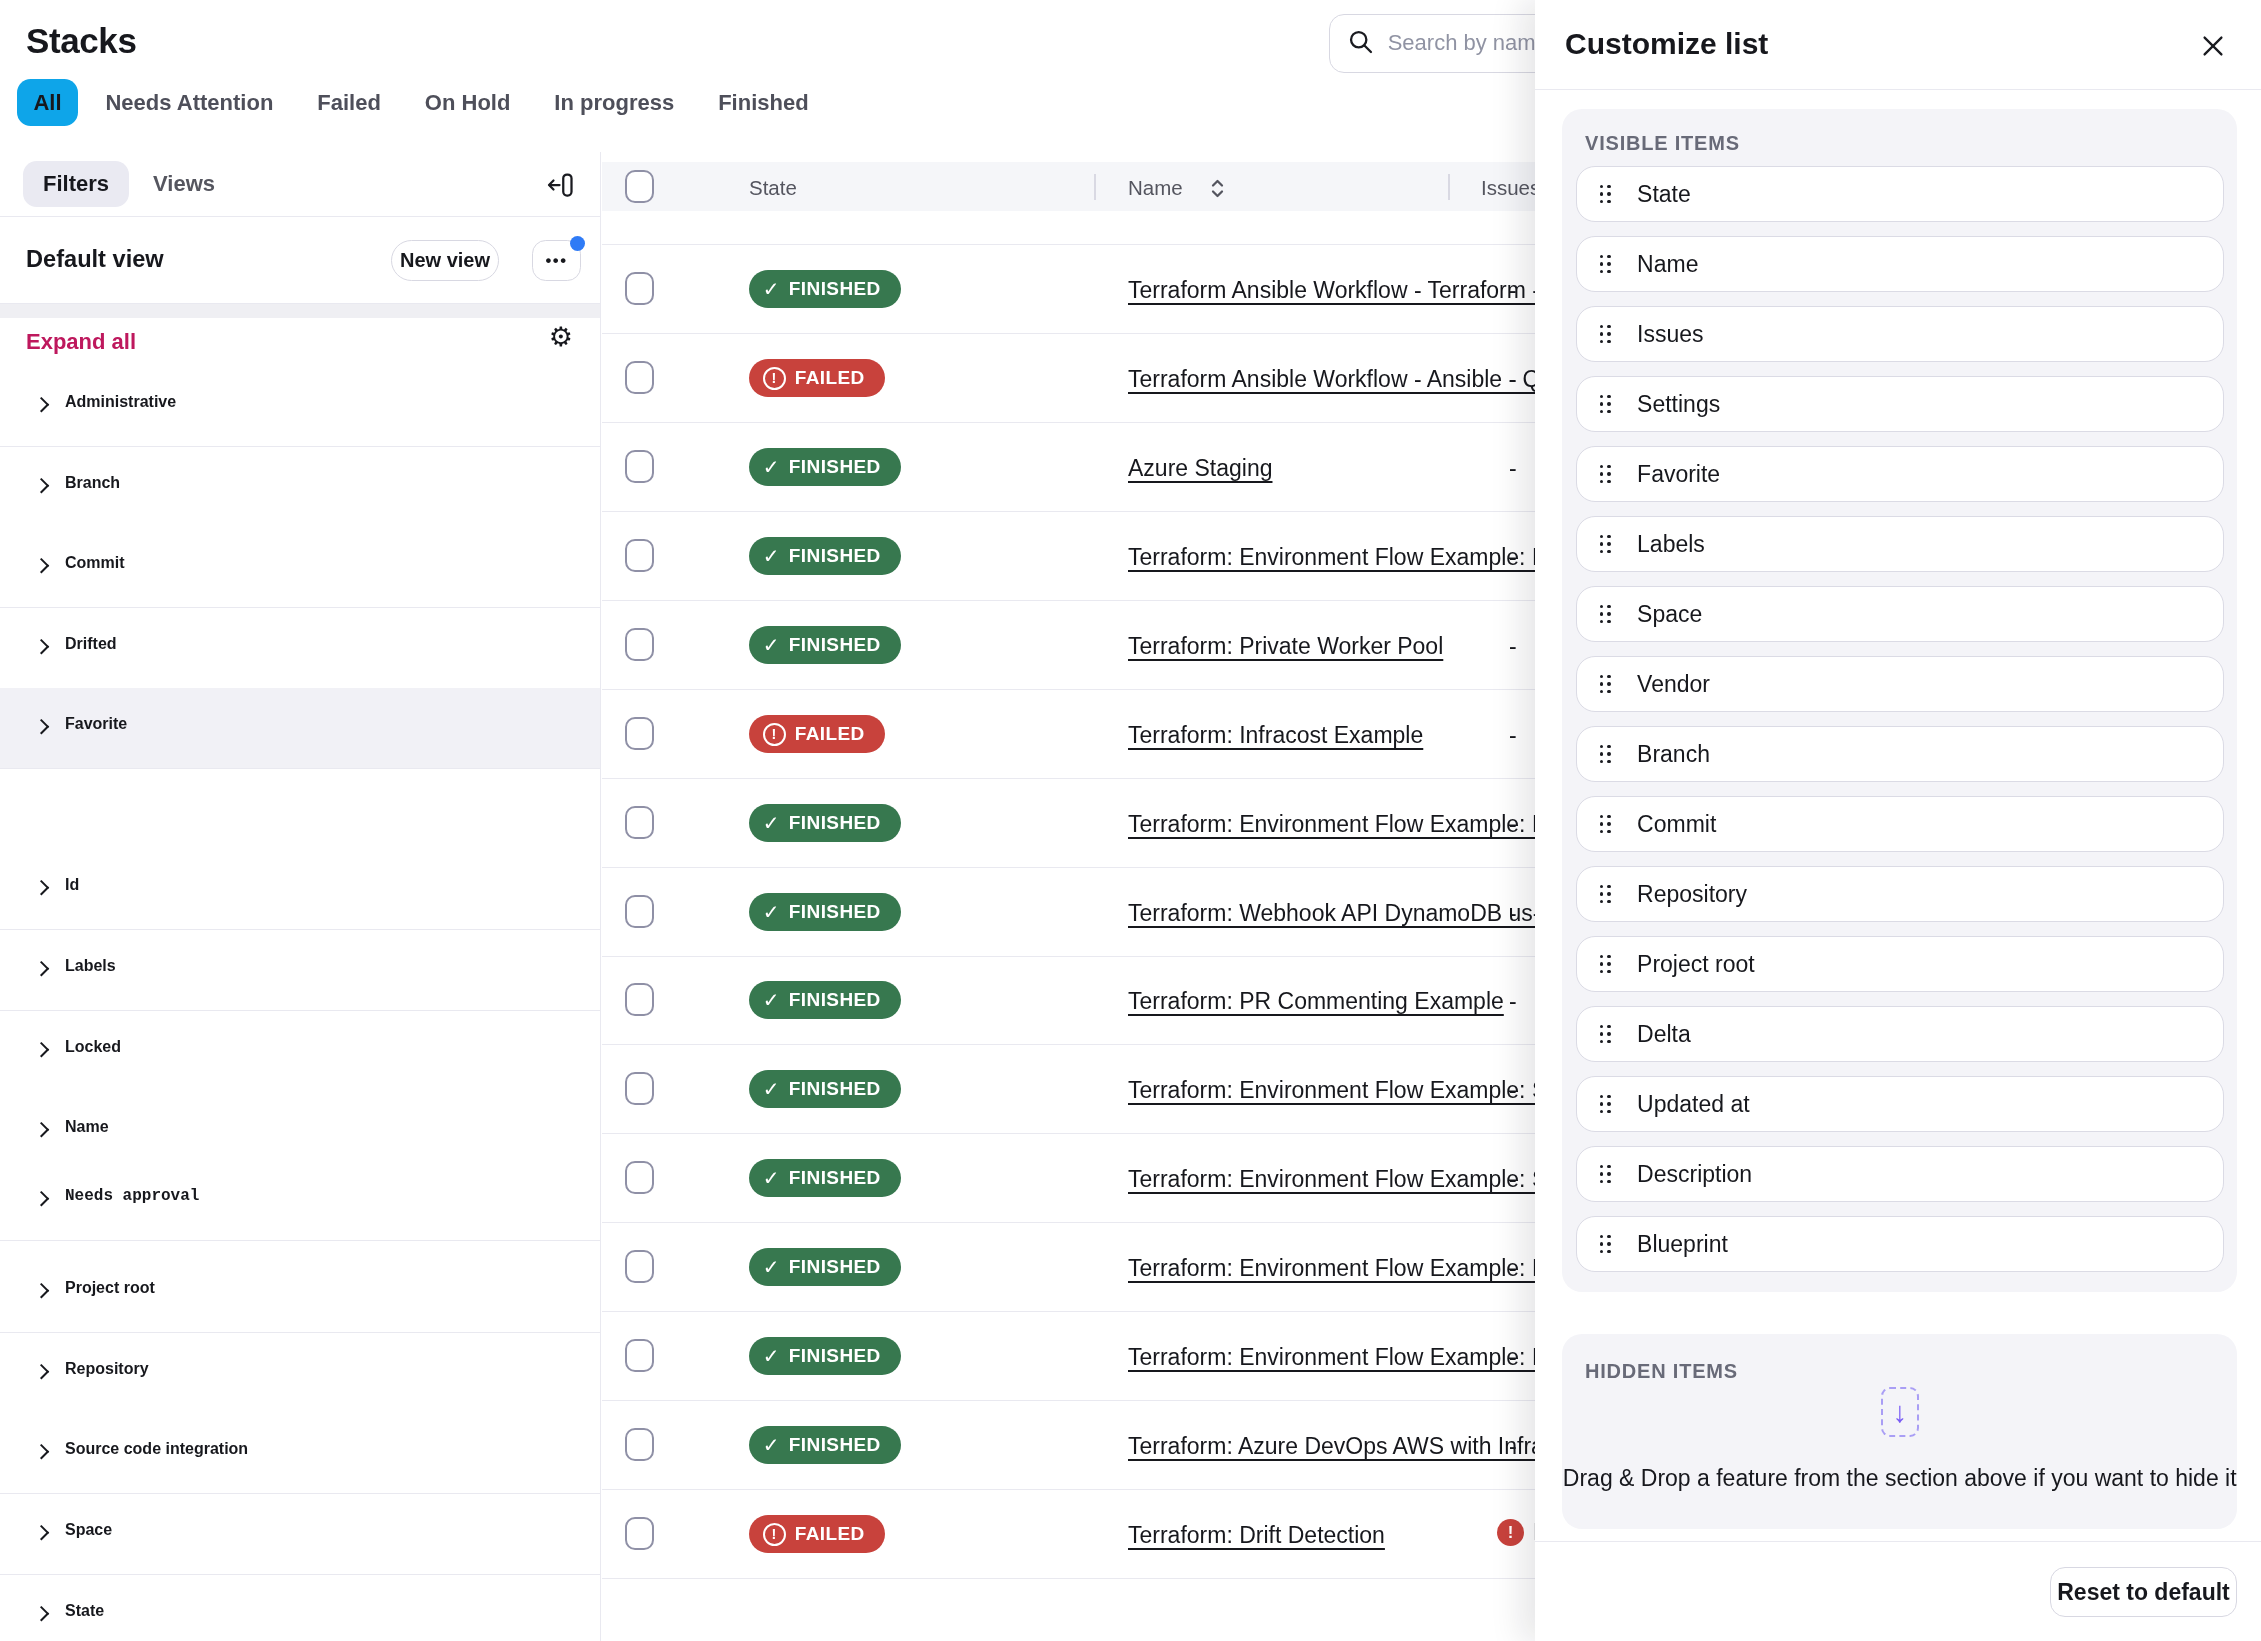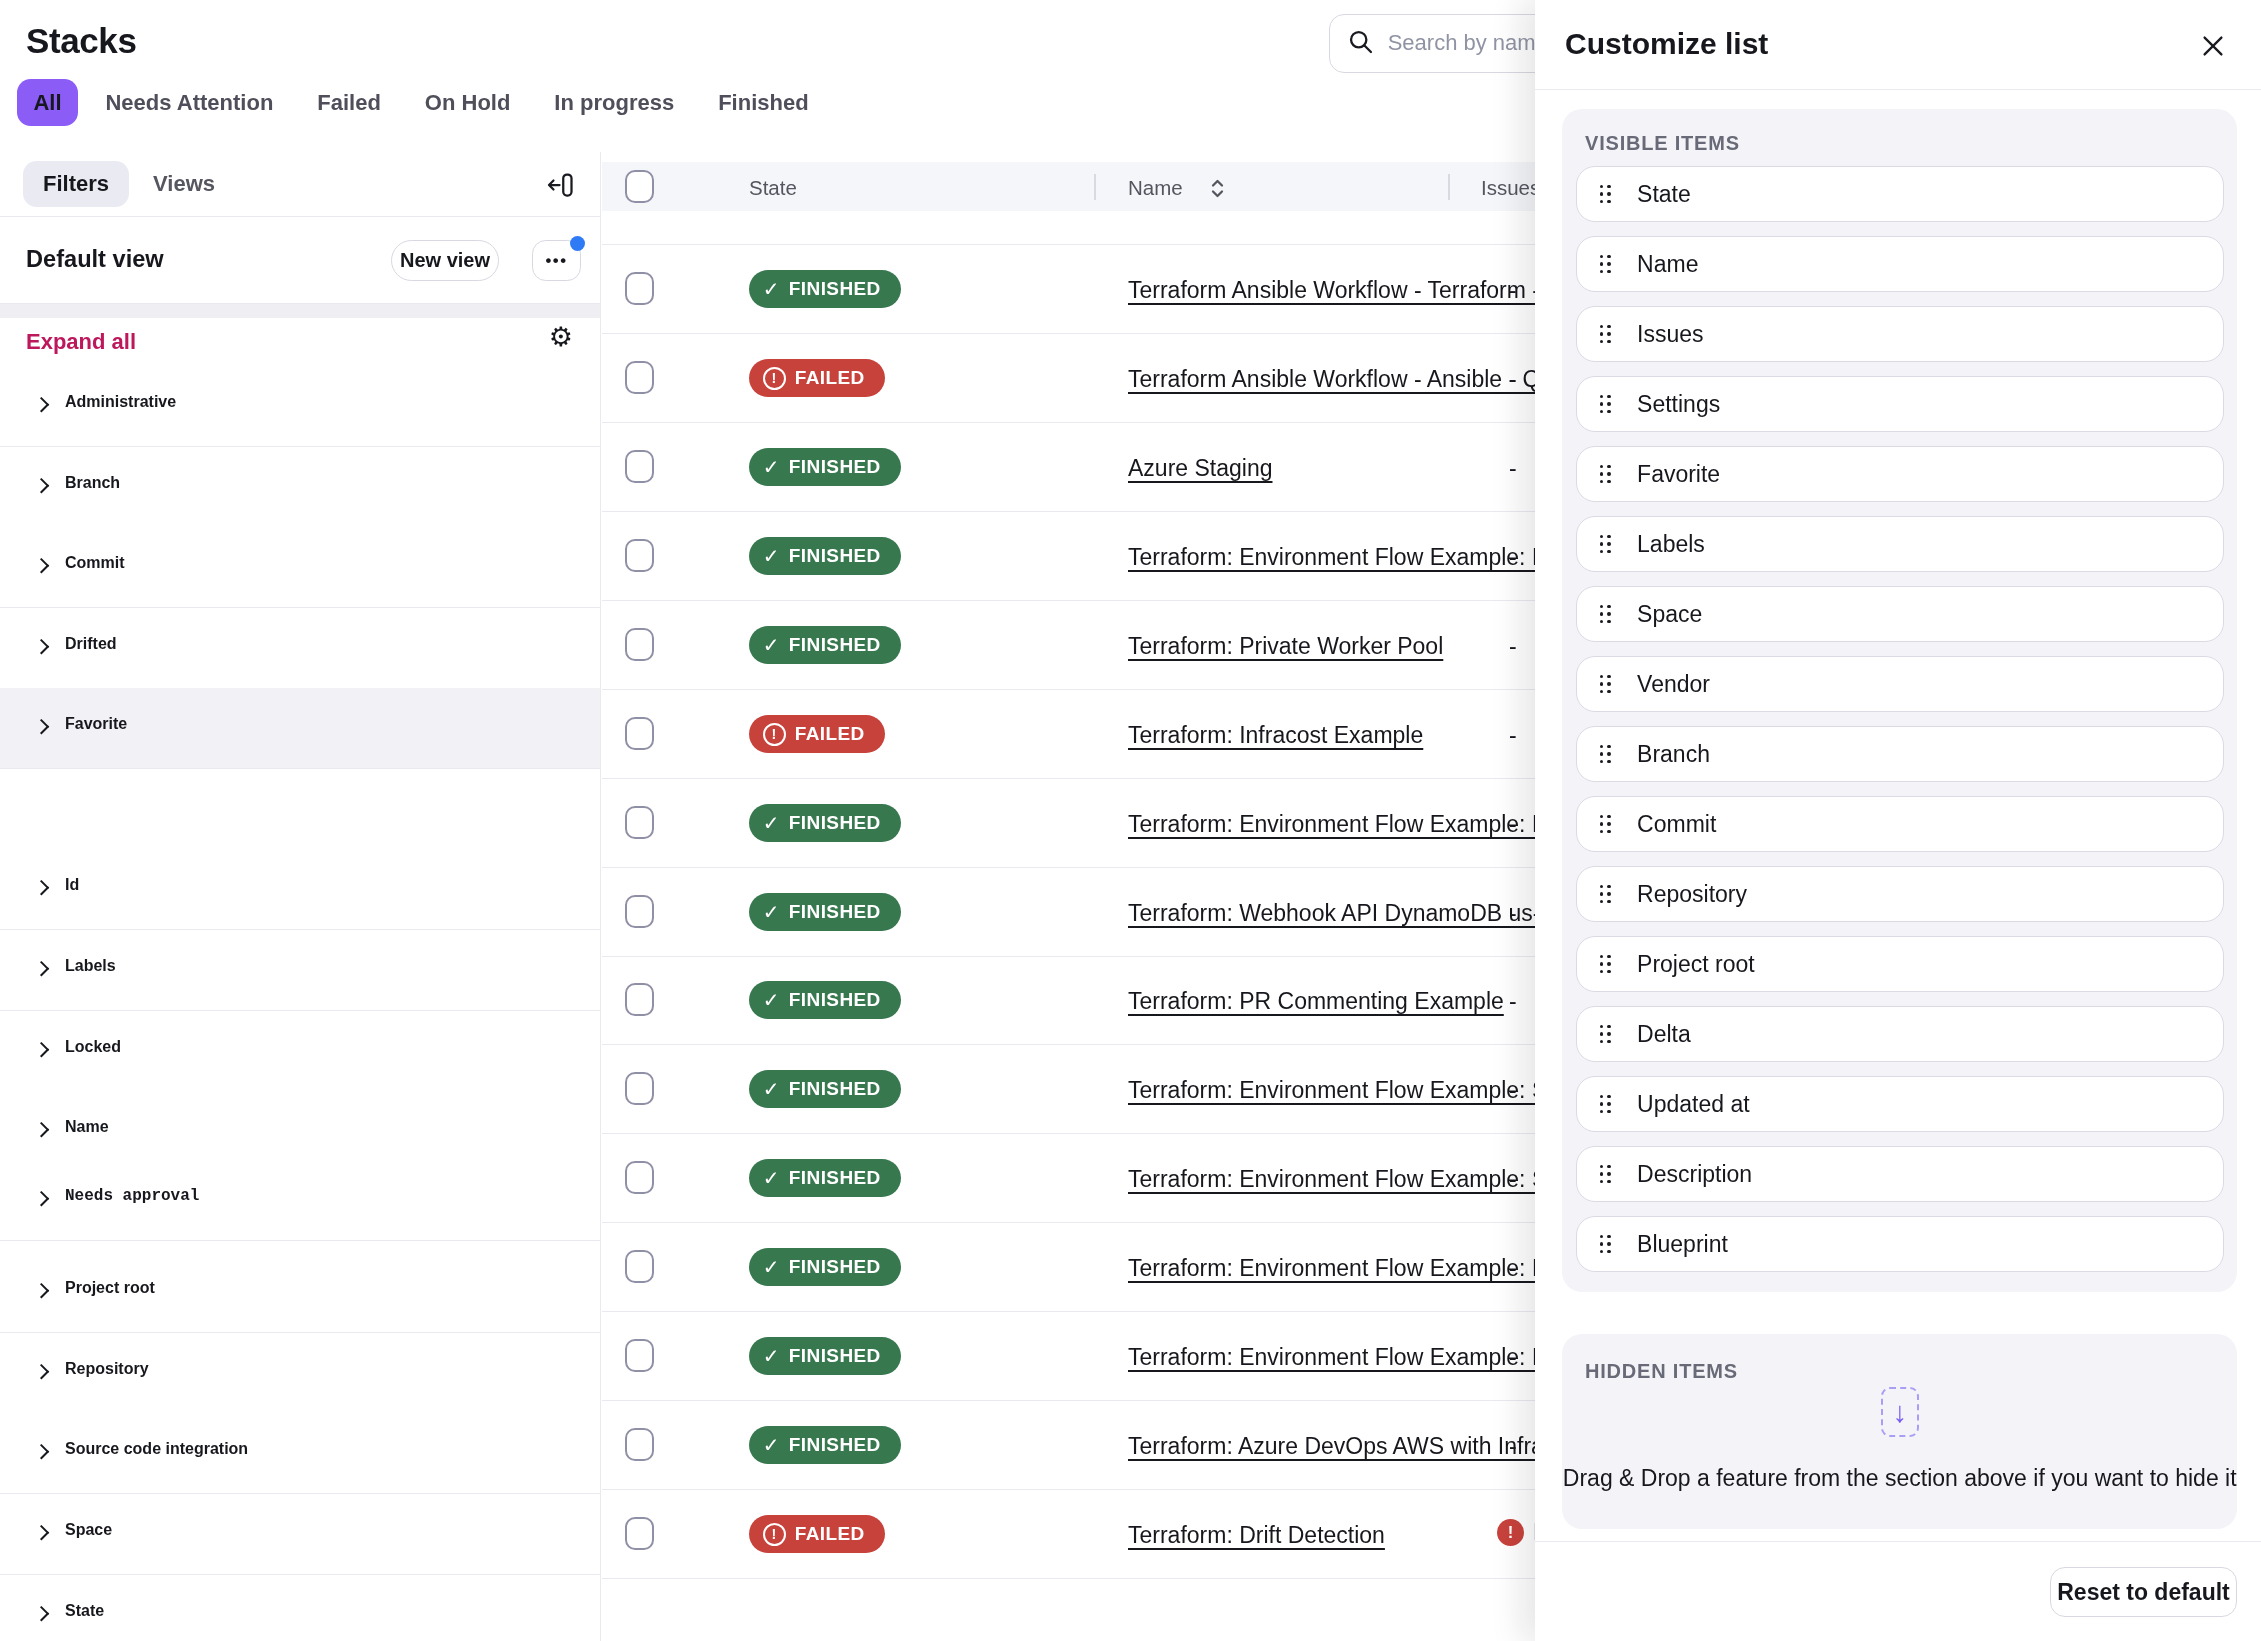--- a/index.html
+++ b/index.html
@@ -5,21 +5,21 @@
   * { margin:0; padding:0; box-sizing:border-box; }
   html,body { background:#ffffff; }
   #app {
     position:relative; width:2261px; height:1642px; overflow:hidden;
     font-family:"Liberation Sans", sans-serif; color:#17181D; background:#ffffff;
   }
   
   .page-title { position:absolute; left:26px; top:21px; font-size:35px; font-weight:700; letter-spacing:-0.4px; }
   .tabs-row { position:absolute; left:16.7px; top:79px; display:flex; align-items:center; gap:10.6px; }
   .tab { font-size:22px; font-weight:600; color:#4E4F5A; padding:10.6px 16.7px; border-radius:13.7px; cursor:pointer; white-space:nowrap; }
-  .tab.active { background:#8b5cf6; color:#17181D; font-weight:700; }
+  .tab.active { background:#0ea5e9; color:#17181D; font-weight:700; }
   .search-box {
     position:absolute; left:1329px; top:13.7px; width:274px; height:59px;
     border:1.5px solid #D8D8E2; border-radius:15px; display:flex; align-items:center; padding:0 18px; gap:13.7px; background:#fff;
   }
   .search-box svg { flex:0 0 auto; }
   .search-input { border:none; outline:none; font-size:22px; color:#17181D; width:100%; font-family:inherit; background:transparent; }
   .search-input::placeholder { color:#9093A3; }
 
   
   .sidebar { position:absolute; left:0; top:152px; width:601px; bottom:0; background:#fff; border-right:1.1px solid #E9E9F0; }

